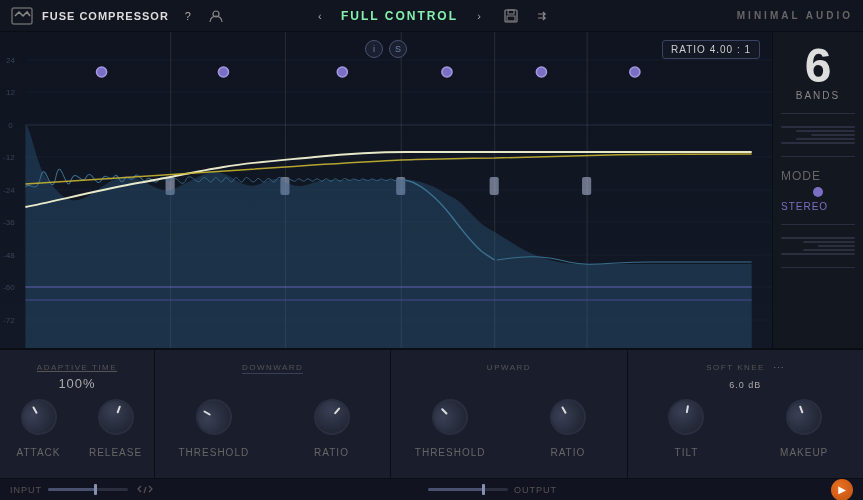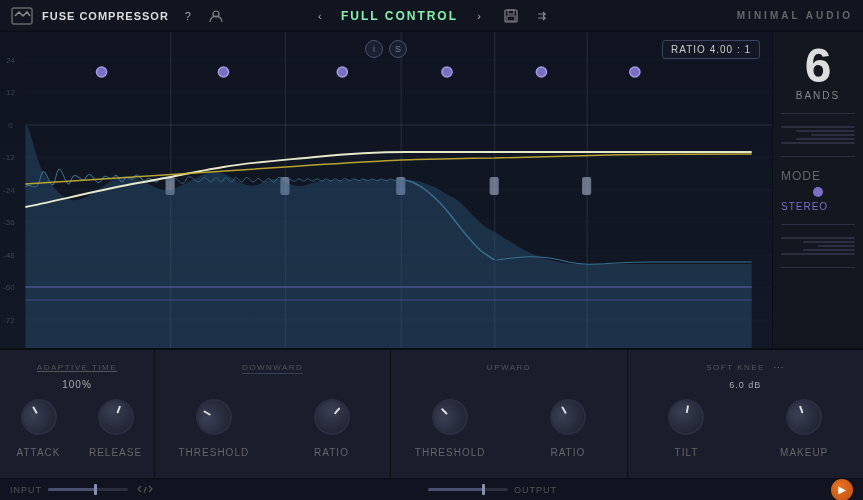--- a/index.html
+++ b/index.html
@@ -524,21 +524,21 @@
 
   </div>
 </div>
 
 <div class="knobs-section">
 
   <div style="width:155px; border-right:1px solid #0a0d14; position:relative; display:flex; flex-direction:column; align-items:center;">
     <div style="position:absolute; top:6px; text-align:center; width:100%;">
       <span style="font-size:8px; letter-spacing:1.5px; color:#555; text-transform:uppercase;text-decoration:underline;">ADAPTIVE TIME</span>
       <br>
-      <span style="font-size:10px; color:#aaa; letter-spacing:1px;text-align:right;">100%</span>
+      <span style="font-size:13px; color:#aaa; letter-spacing:1px;text-align:right;">100%</span>
     </div>
     <div style="display:flex; width:100%; align-items:flex-end; justify-content:space-around; padding-bottom:10px; margin-top:auto;">
       <div class="knob-container">
         <div class="knob" style="transform:rotate(-30deg)"></div>
         <div class="knob-label">ATTACK</div>
       </div>
       <div class="knob-container">
         <div class="knob" style="transform:rotate(20deg)"></div>
         <div class="knob-label">RELEASE</div>
       </div>

